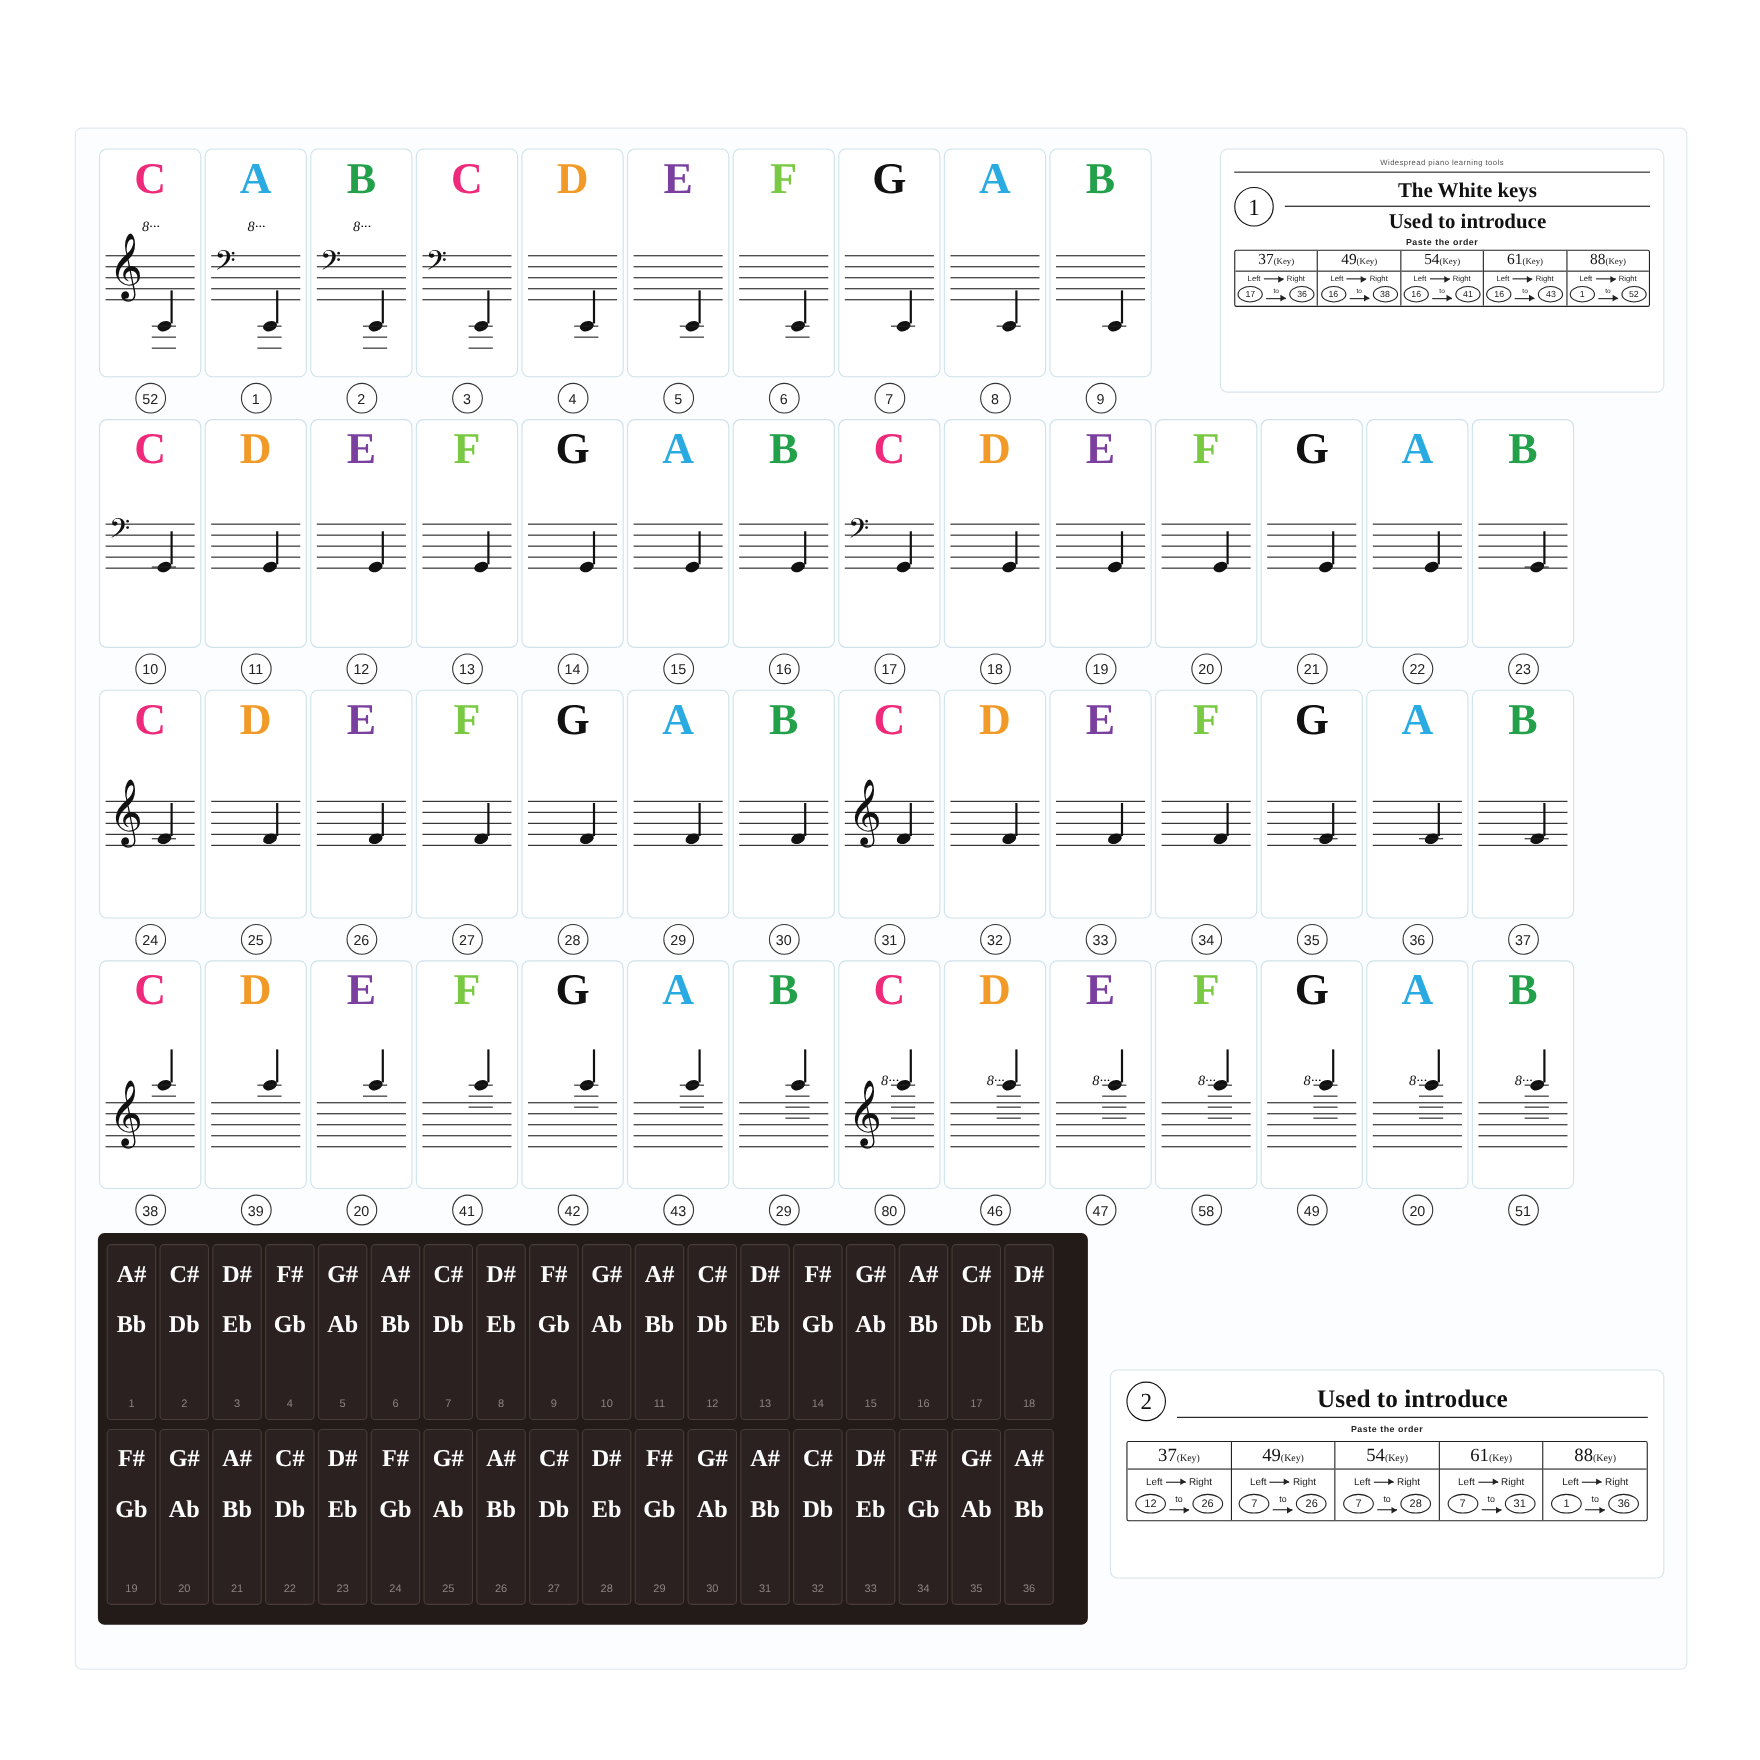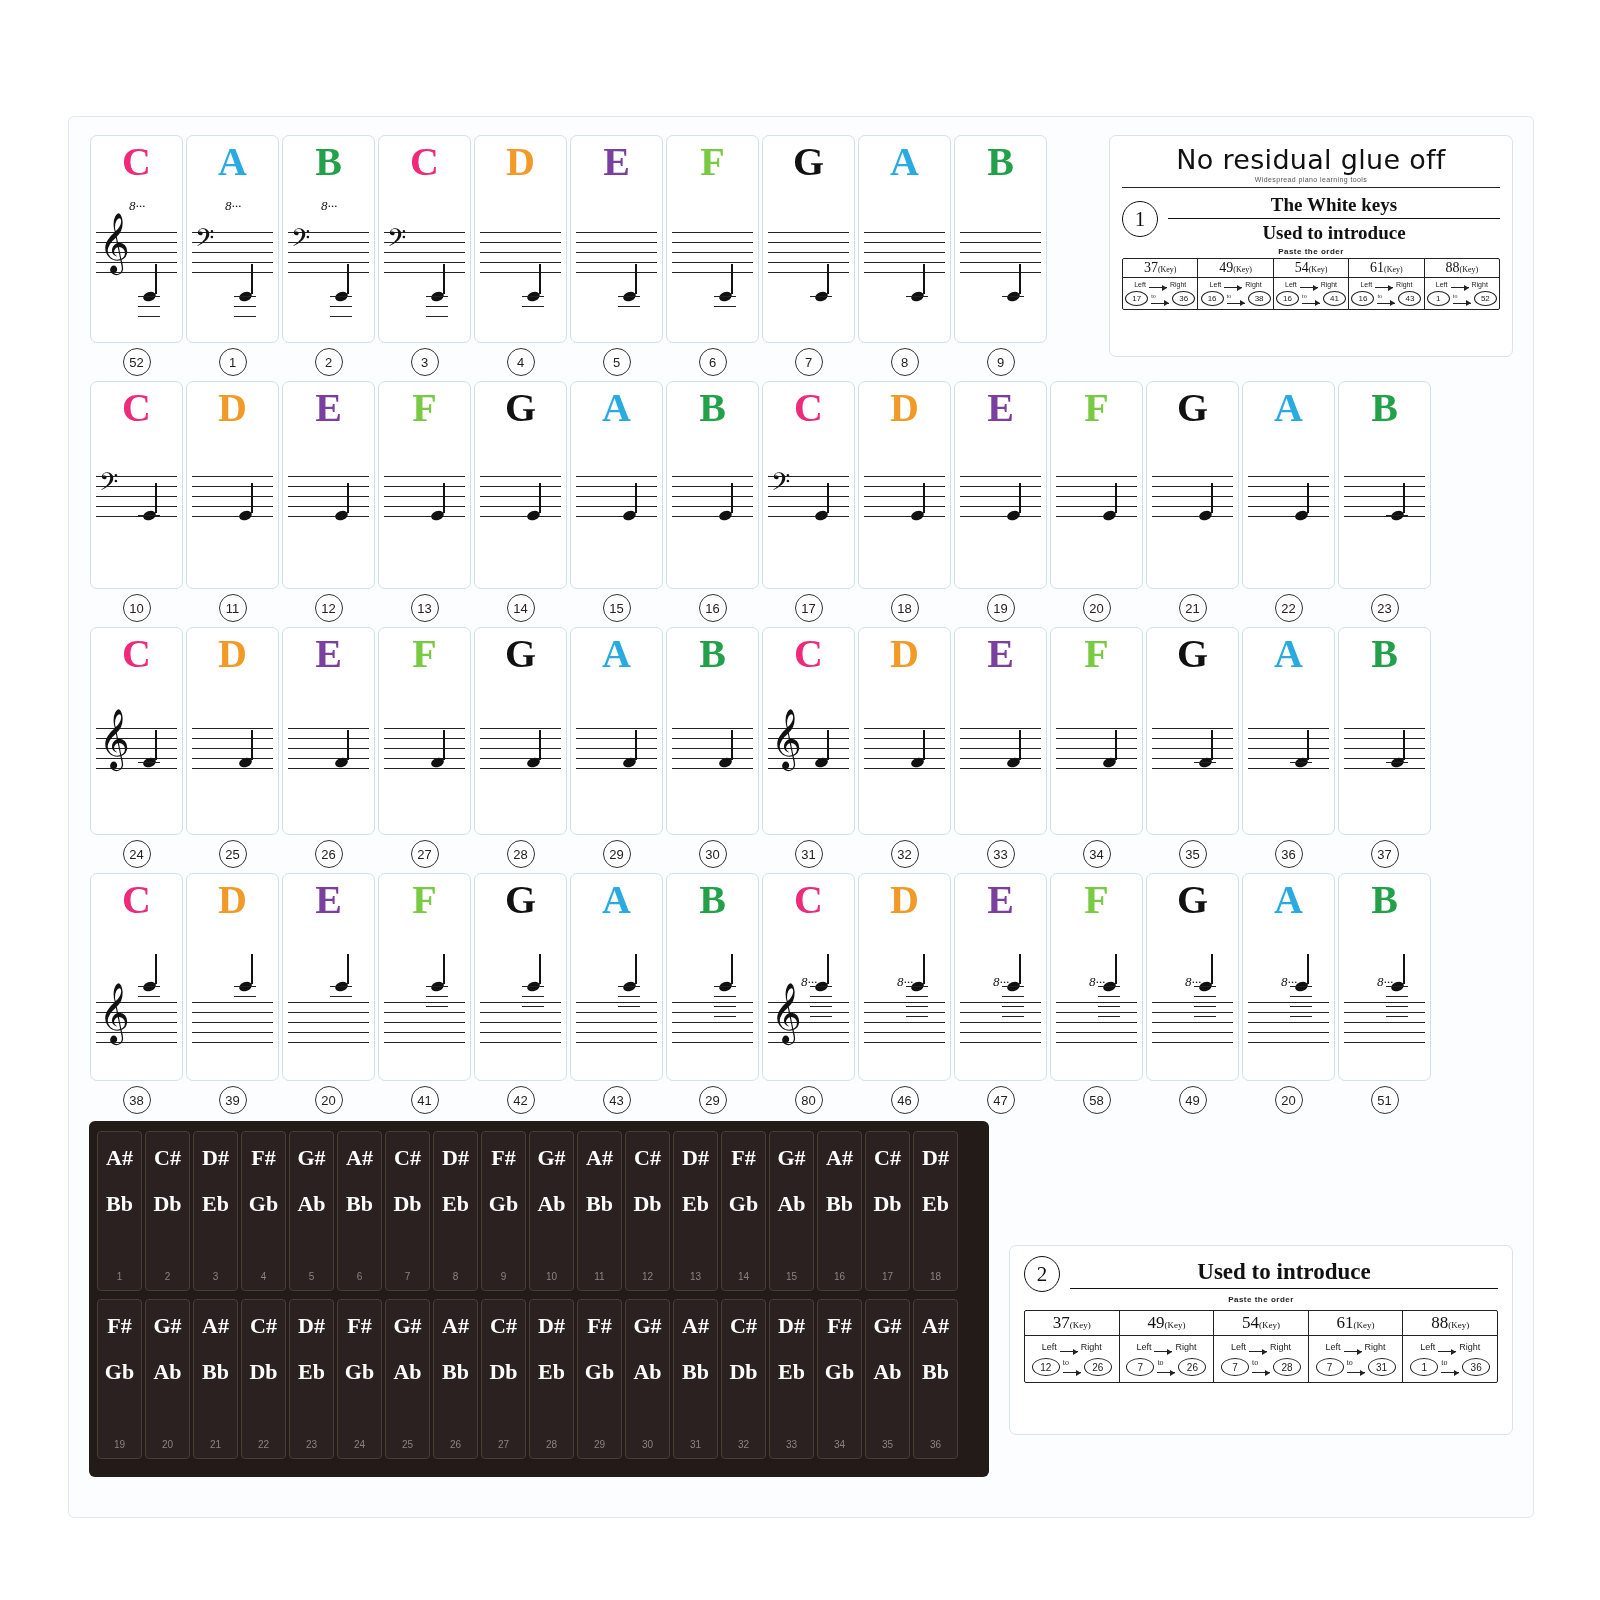--- a/index.html
+++ b/index.html
@@ -159,37 +159,37 @@
     display:flex;border:1px solid #222;border-radius:2px;overflow:hidden;
   }
   .tcol{flex:1;border-right:1px solid #222;}
   .tcol:last-child{border-right:none;}
   .tc-head{
     text-align:center;font-family:"Liberation Serif",serif;font-size:14px;
     border-bottom:1px solid #222;padding:1px 0;color:#111;
   }
   .tc-head .k{font-size:8px;}
   .tc-mid{
-    display:flex;align-items:flex-end;justify-content:center;gap:3px;
+    display:flex;align-items:center;justify-content:center;gap:3px;
     font-size:7px;color:#222;padding:3px 0 1px;
   }
   .arrow{display:inline-block;width:18px;height:1px;background:#222;position:relative;}
   .arrow:after{
     content:"";position:absolute;right:0;top:-2.5px;
     border-left:5px solid #222;border-top:3px solid transparent;border-bottom:3px solid transparent;
   }
   .tc-bot{
     display:flex;align-items:center;justify-content:center;gap:3px;padding:2px 0 3px;
   }
   .oval{
     border:1px solid #222;border-radius:50%;
     min-width:17px;height:13px;font-size:8px;color:#222;
     display:flex;align-items:center;justify-content:center;padding:0 2px;
   }
-  .to{font-size:6px;color:#222;line-height:1;font-family:Liberation Serif, serif;}
+  .to{font-size:6px;color:#222;text-align:center;line-height:1;}
   .to .a{display:block;}
 
   
   #blackblock{
     position:absolute;
     left:20px;top:1004px;
     width:900px;height:356px;
     background:#231b18;
     border-radius:6px;
     padding:10px 8px;
@@ -1234,21 +1234,20 @@
             <div class="ledger" style="left: 47px; top: 72px;"></div>
             <div class="ledger" style="left: 47px; top: 82px;"></div>
             <div class="ledger" style="left: 47px; top: 92px;"></div>
           </div>
         </div>
         <div class="num">51</div>
       </div>
     </div>
 
   <div id="panel1">
-    <div class="p-title">No residual glue off</div>
     <div class="p-sub">Widespread piano learning tools</div>
     <div class="p-rule"></div>
     <div class="p-row">
       <div class="circle-n">1</div>
       <div class="p-head-lines">
         <div class="p-h1">The White keys</div>
         <div class="p-h2">Used to introduce</div>
       </div>
     </div>
     <div class="p-order">Paste the order</div>

